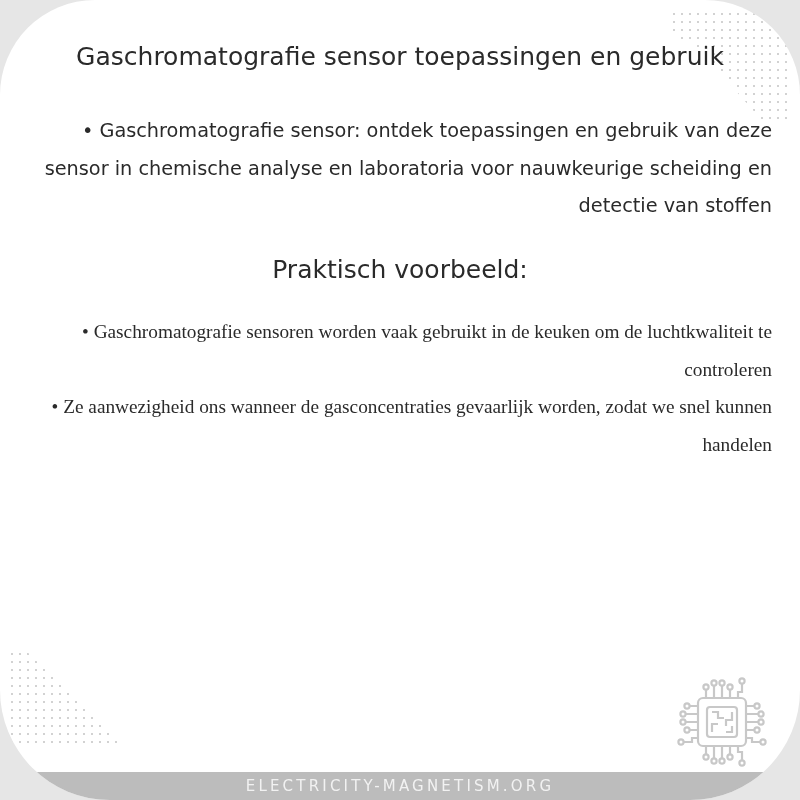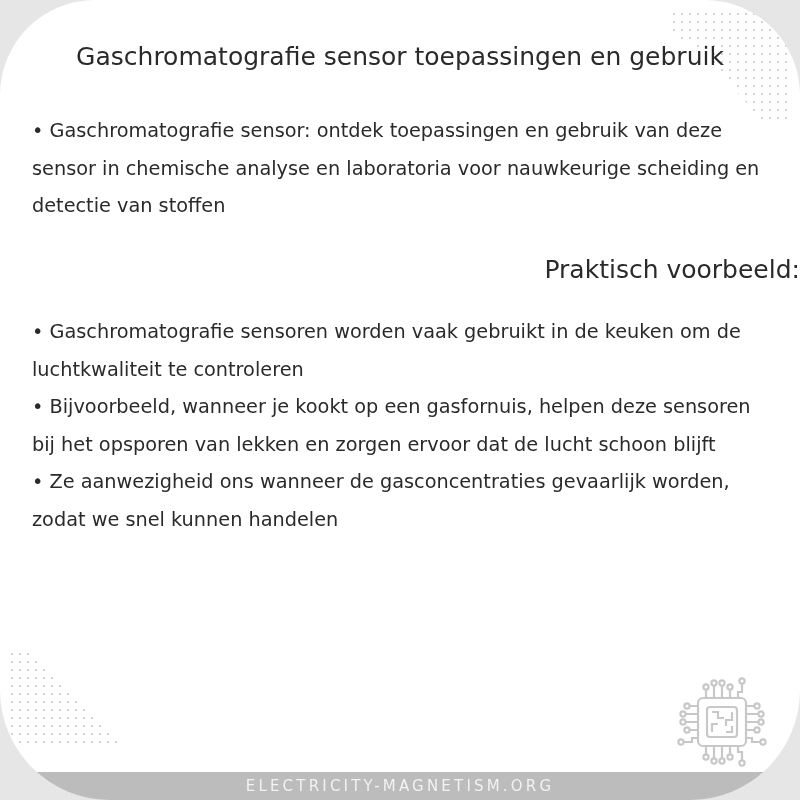--- a/index.html
+++ b/index.html
@@ -26,28 +26,28 @@
       background-image: radial-gradient(circle, #d2d2d2 1.1px, transparent 1.3px);
       background-size: 8px 8px;
       clip-path: polygon(0 0, 15% 0, 100% 100%, 0 100%);
     }
     .title {
       position: absolute; left: 0; right: 0; top: 42px;
       text-align: center; font-size: 25px; color: #2a2a2a;
     }
     .para {
       position: absolute; left: 32px; width: 740px;
-      font-size: 19.3px; line-height: 37.5px; color: #2a2a2a;
+      font-size: 19.3px; line-height: 37.5px; color: #2a2a2a; text-align: right;
     }
     .p-intro { top: 112px; }
     .subtitle {
       position: absolute; left: 0; right: 0; top: 255px;
-      text-align: right; font-size: 25px; color: #2a2a2a;
+      text-align: center; font-size: 25px; color: #2a2a2a;
     }
-    .p-list { top: 313px; line-height: 37.5px; }
+    .p-list { top: 313px; line-height: 37.5px; font-family: Liberation Serif, serif; }
     .p-list div { margin: 0; }
     .footer {
       position: absolute; left: 0; top: 772px; width: 800px; height: 28px;
       background: #bcbcbc;
       text-align: center; color: #f2f2f2;
       font-size: 15px; letter-spacing: 3.2px; line-height: 28px;
     }
     .chip {
       position: absolute; left: 676px; top: 676px; width: 92px; height: 92px;
     }
@@ -60,21 +60,20 @@
   <div class="dots-bl"></div>
 
   <div class="title">Gaschromatografie sensor toepassingen en gebruik</div>
 
   <div class="para p-intro">• Gaschromatografie sensor: ontdek toepassingen en gebruik van deze sensor in chemische analyse en laboratoria voor nauwkeurige scheiding en detectie van stoffen</div>
 
   <div class="subtitle">Praktisch voorbeeld:</div>
 
   <div class="para p-list">
     <div>• Gaschromatografie sensoren worden vaak gebruikt in de keuken om de luchtkwaliteit te controleren</div>
-    <div>• Bijvoorbeeld, wanneer je kookt op een gasfornuis, helpen deze sensoren bij het opsporen van lekken en zorgen ervoor dat de lucht schoon blijft</div>
     <div>• Ze aanwezigheid ons wanneer de gasconcentraties gevaarlijk worden, zodat we snel kunnen handelen</div>
   </div>
 
   <svg class="chip" viewBox="0 0 92 92" fill="none" stroke="#c8c8c8" stroke-width="2.2">
     <rect x="22" y="22" width="48" height="48" rx="5"></rect>
     <rect x="31" y="31" width="30" height="30" rx="3"></rect>
     <path d="M36 36 h6 v6 h6 M56 36 v8 h-6 v6 M36 56 v-8 h6 M50 56 h6 v-6"></path>
     <path d="M30 22 v-8 M38 22 v-12 M46 22 v-12 M54 22 v-8 M62 22 v-6 h4 v-8"></path>
     <circle cx="30" cy="11" r="2.6"></circle>
       <circle cx="38" cy="7" r="2.6"></circle>

